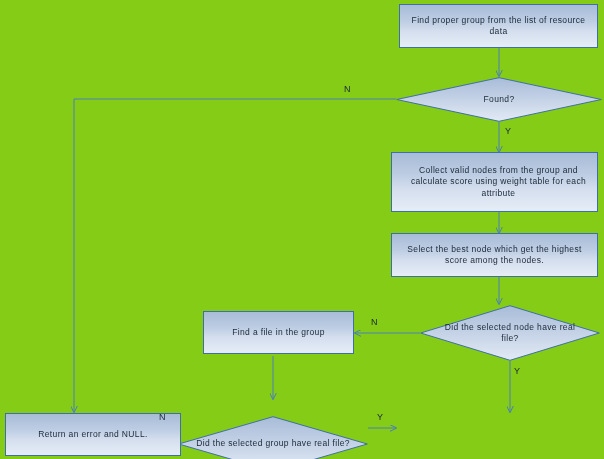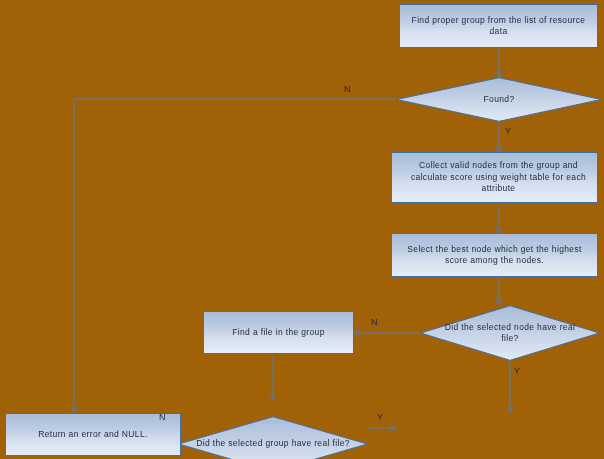--- a/index.html
+++ b/index.html
@@ -4,21 +4,21 @@
 <style>
   html, body {
     margin: 0;
     padding: 0;
     background: #ffffff;
   }
   #canvas {
     position: relative;
     width: 604px;
     height: 459px;
-    background: #a16207;
+    background: #84cc16;
     font-family: "Liberation Sans", sans-serif;
     overflow: hidden;
     text-decoration: underline;
   }
   #edges {
     position: absolute;
     left: 0;
     top: 0;
     width: 604px;
     height: 459px;
@@ -111,21 +111,21 @@
           <stop offset="0%" stop-color="#a8bcd8"></stop>
           <stop offset="45%" stop-color="#c2d0e5"></stop>
           <stop offset="100%" stop-color="#e2eaf5"></stop>
         </linearGradient>
       </defs>
       <polygon points="103,0.7 205.3,22.5 103,44.3 0.7,22.5" fill="url(#g1)" stroke="#3f6fa8" stroke-width="1"></polygon>
     </svg>
     <span class="txt">Found?</span>
   </div>
 
-  <div class="node proc" style="left:391px; top:152px; width:207px; height:51px;padding-left:8px;">
+  <div class="node proc" style="left:391px; top:152px; width:207px; height:60px;padding-left:8px;">
     <span class="txt">Collect valid nodes from the group and calculate score using weight table for each attribute</span>
   </div>
 
   <div class="node proc" style="left:391px; top:233px; width:207px; height:44px;">
     <span class="txt">Select the best node which get the highest score among the nodes.</span>
   </div>
 
   <div class="node diamond" style="left:420px; top:305px; width:180px; height:56px;">
     <svg width="180" height="56" viewBox="0 0 180 56">
       <defs>

